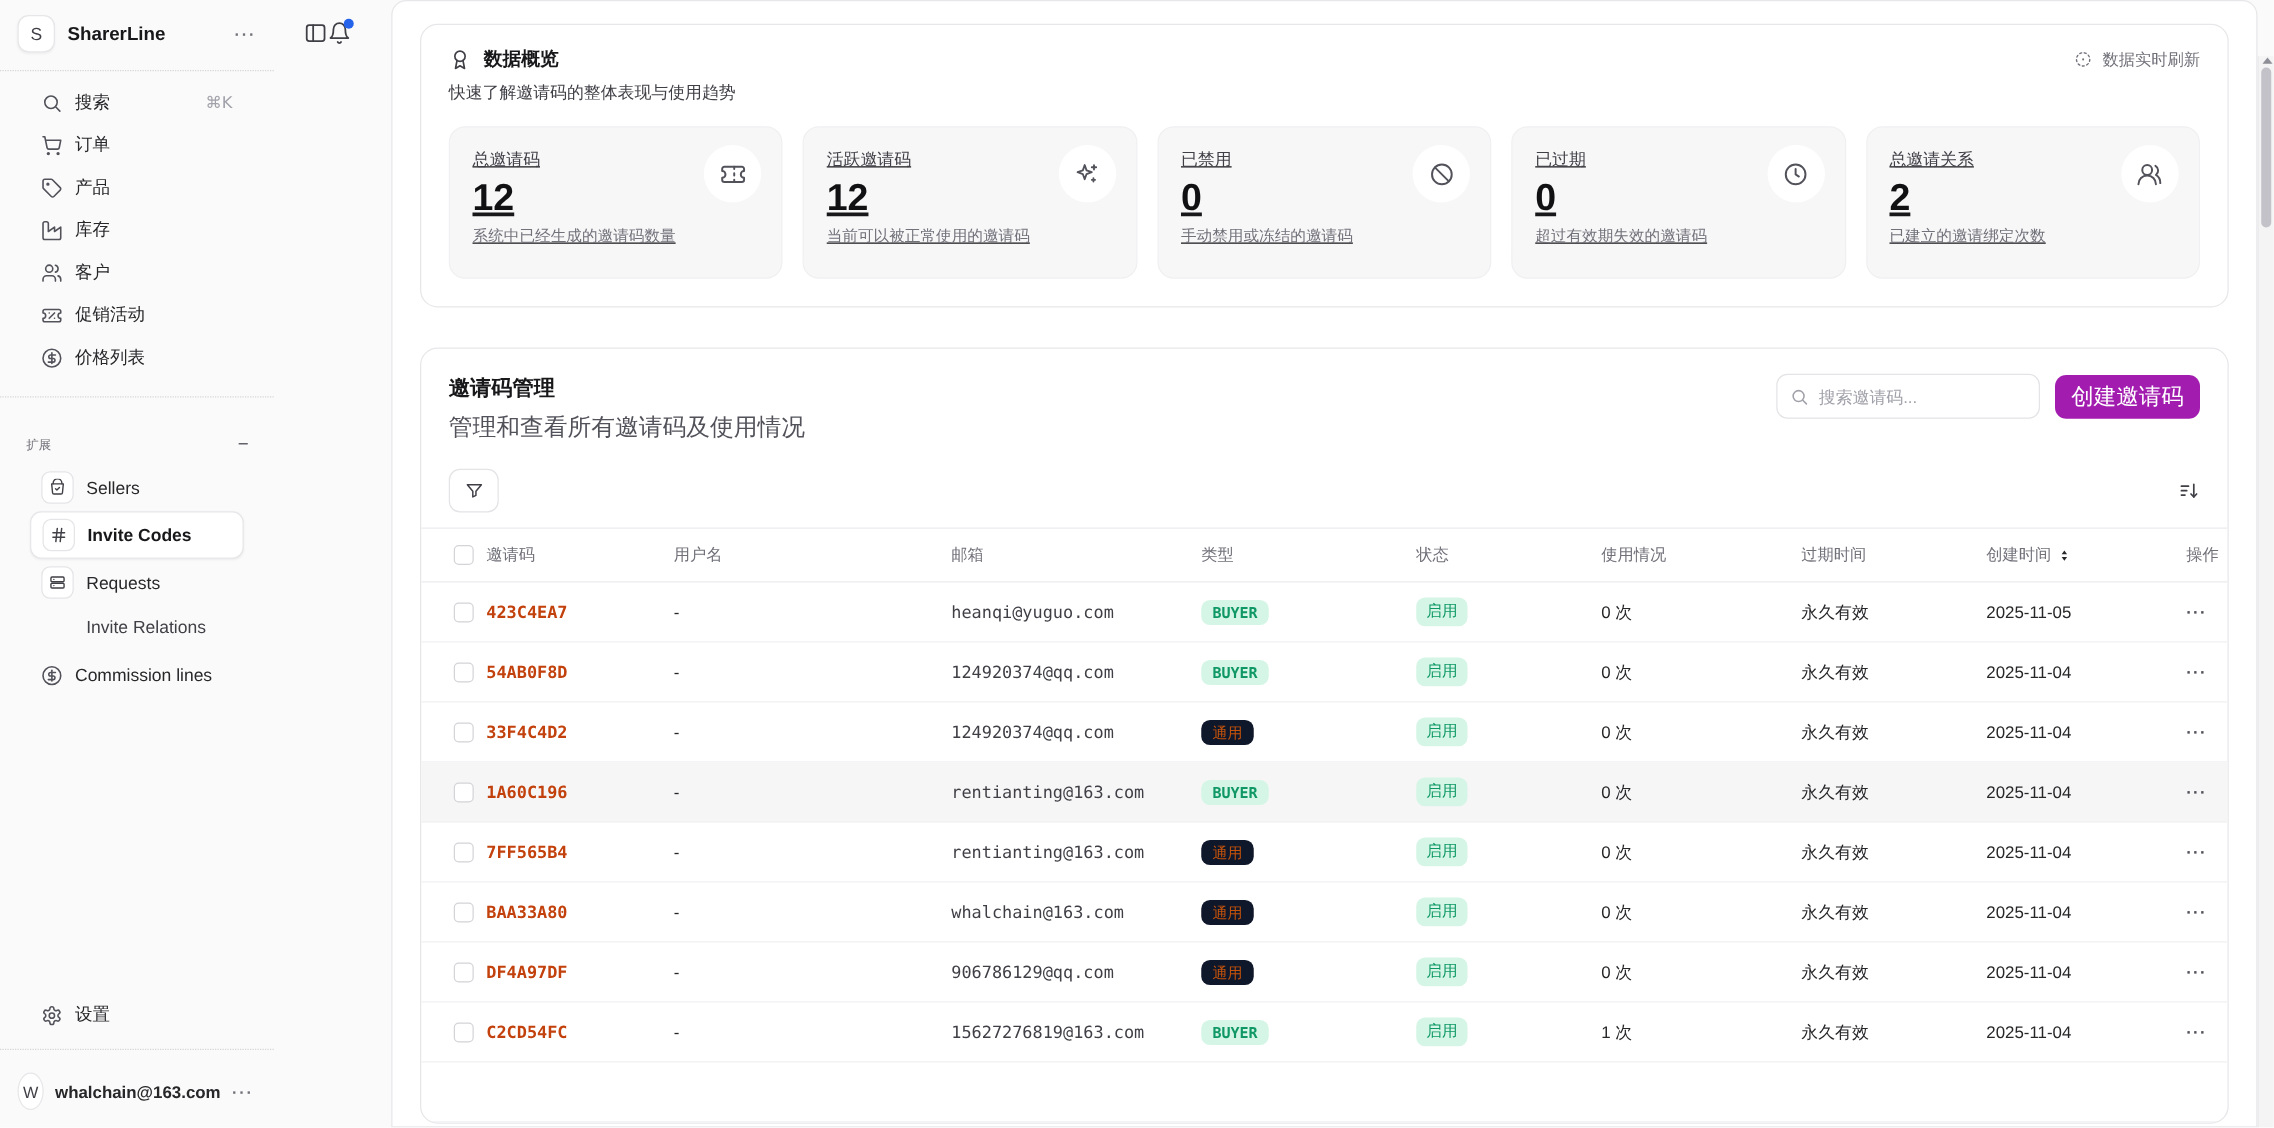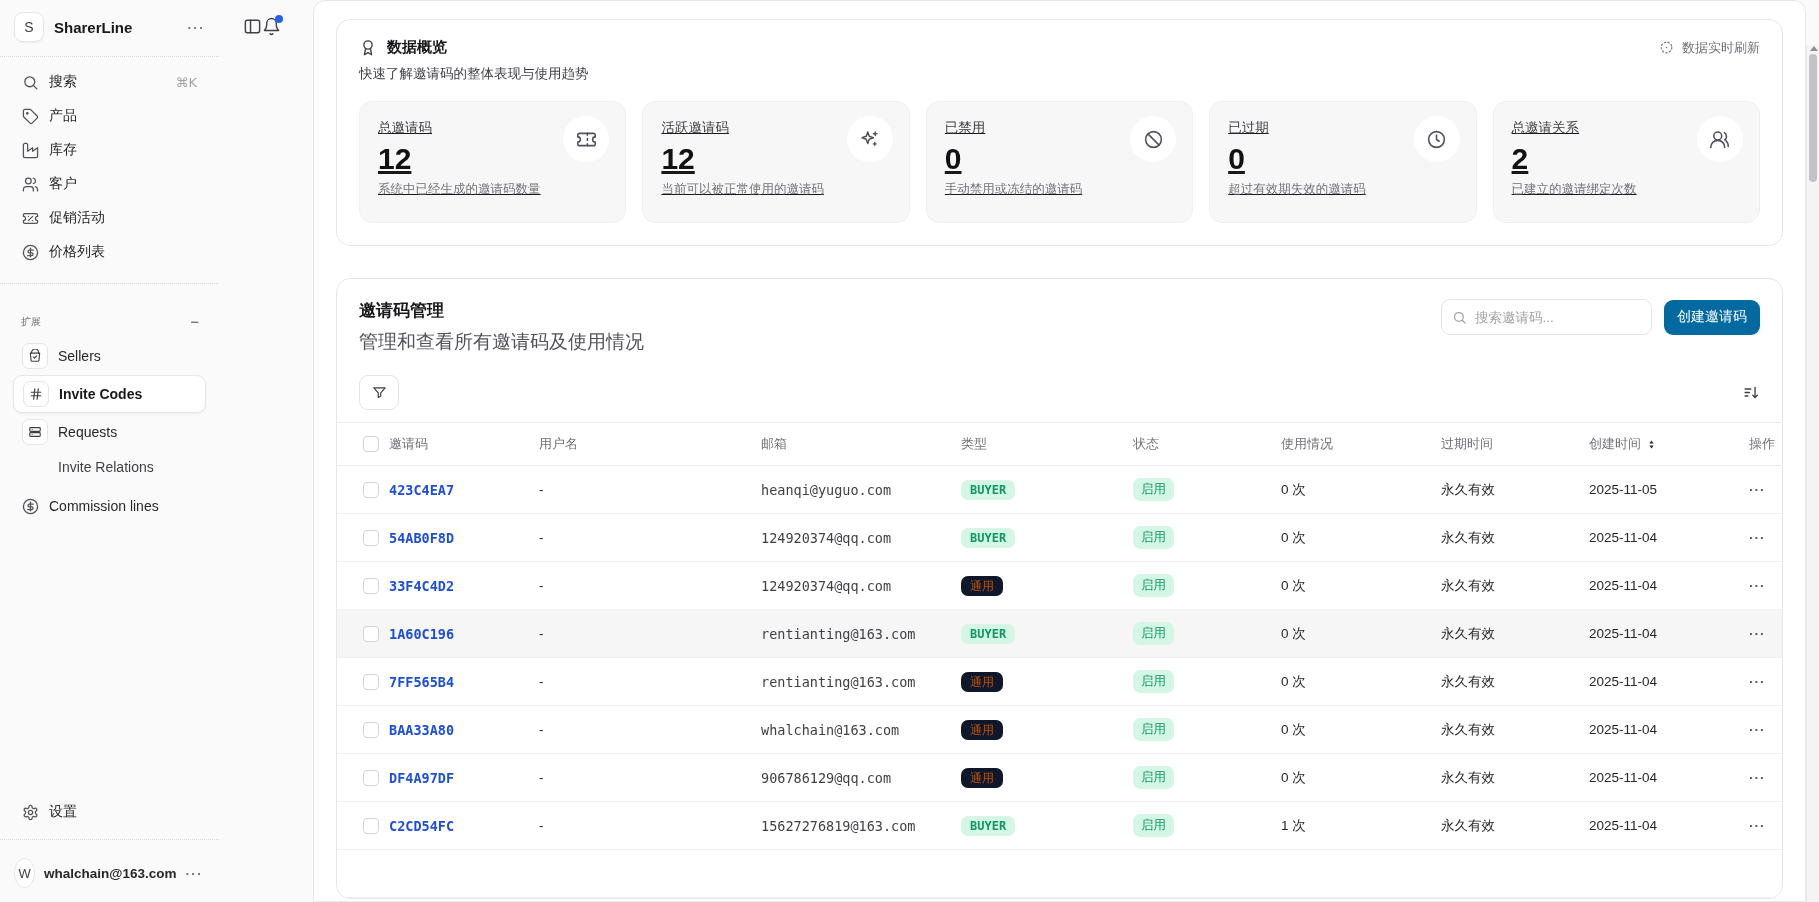--- a/index.html
+++ b/index.html
@@ -8,21 +8,21 @@
   svg { display:block; }
   .app { display:flex; width:100%; height:100%; position:relative; }
 
   
   .sidebar { width:219px; flex:0 0 219px; height:100%; display:flex; flex-direction:column; background:#fafafa; }
   .sb-header { display:flex; align-items:center; gap:10px; padding:12px 14px; }
   .logo-box { width:30px; height:30px; border-radius:9px; background:#fff; border:1px solid #e7e7ea; box-shadow:0 1px 2px rgba(0,0,0,.05); display:flex; align-items:center; justify-content:center; font-size:14px; color:#3f3f46; }
   .sb-title { font-weight:700; font-size:15px; flex:1; }
   .dots { color:#71717a; letter-spacing:1.5px; font-weight:700; font-size:13px; cursor:pointer; }
   .dotted-div { border-top:1px dotted #d6d6da; margin:2px 0 8px 0; }
-  .nav { padding:0 13px; }
+  .nav { padding:0 24px; }
   .nav-item { display:flex; align-items:center; gap:10px; height:34px; padding:0 9px; border-radius:8px; color:#3f3f46; cursor:pointer; }
   .nav-item .ni-icon { color:#52525b; display:flex; }
   .nav-item .ni-label { flex:1; font-size:14px; color:#27272a; }
   .shortcut { color:#a1a1aa; font-size:13px; font-family:"DejaVu Sans",sans-serif; }
   .section-head { display:flex; align-items:center; justify-content:space-between; margin:22px 20px 8px 21px; }
   .section-label { color:#71717a; font-size:10px; }
   .minus-btn { color:#52525b; font-size:15px; cursor:pointer; line-height:1; }
   .boxed-icon { width:26px; height:26px; border:1px solid #e5e5e8; background:#fff; border-radius:7px; display:flex; align-items:center; justify-content:center; color:#3f3f46; }
   .ext-item { height:38px; }
   .ext-item.active { background:#fff; border:1px solid #e7e7ea; box-shadow:0 1px 2px rgba(0,0,0,.06); border-radius:9px; }
@@ -58,34 +58,34 @@
 
   
   .invite-card { border:1px solid #e7e7ea; border-radius:14px; background:#fff; margin-top:32px; overflow:hidden; }
   .inv-head { display:flex; align-items:flex-start; justify-content:space-between; padding:20px 22px 16px 22px; }
   .inv-title { font-size:17px; font-weight:700; }
   .inv-sub { margin-top:7px; color:#52525b; font-size:19px; }
   .inv-actions { display:flex; align-items:center; gap:12px; }
   .search-box { display:flex; align-items:center; gap:8px; width:211px; height:36px; border:1px solid #e4e4e7; border-radius:9px; padding:0 10px; background:#fff; color:#a1a1aa; }
   .search-box input { border:none; outline:none; flex:1; font-size:13.5px; font-family:inherit; color:#27272a; background:transparent; width:100%; }
   .search-box input::placeholder { color:#a1a1aa; }
-  .primary-btn { height:35px; background:#0369a1; color:#fff; border:none; border-radius:9px; font-size:14px; padding:0 13px; cursor:pointer; font-family:inherit; }
+  .primary-btn { height:35px; background:#a21caf; color:#fff; border:none; border-radius:9px; font-size:18px; padding:0 13px; cursor:pointer; font-family:inherit; }
   .toolbar { display:flex; align-items:center; justify-content:space-between; padding:4px 22px 12px 22px; }
   .filter-btn { width:40px; height:35px; border:1px solid #e4e4e7; border-radius:9px; background:#fff; display:flex; align-items:center; justify-content:center; color:#3f3f46; cursor:pointer; }
   .sort-btn { color:#3f3f46; cursor:pointer; }
 
   .tgrid { display:grid; grid-template-columns:52px 150px 222px 200px 172px 148px 160px 148px 160px 1fr; align-items:center; }
   .thead { height:44px; border-top:1px solid #ececef; border-bottom:1px solid #ececef; color:#71717a; font-size:13px; }
   .th { display:flex; align-items:center; gap:4px; }
   .trow { height:48px; border-bottom:1px solid #f1f1f3; font-size:13.5px; color:#27272a; }
   .trow.hl { background:#f6f6f7; }
   .cell-check { display:flex; justify-content:flex-start; padding-left:26px; }
   .checkbox { width:16px; height:16px; border:1px solid #d4d4d8; border-radius:4px; background:#fff; cursor:pointer; }
   .mono { font-family:"DejaVu Sans Mono","Liberation Mono",monospace; }
-  .code-cell { font-weight:700; font-size:13.5px; color:#1d4ed8; }
+  .code-cell { font-weight:700; font-size:13.5px; color:#c2410c; }
   .email-cell { color:#3f3f46; font-size:13.5px; }
   .badge { display:inline-block; font-family:"DejaVu Sans Mono","Liberation Mono",monospace; font-size:12px; padding:4px 9px; border-radius:7px; line-height:1; }
   .t-buyer { background:#d5f6e6; color:#0f9866;font-weight:bold; }
   .t-general { background:#0f172a; color:#c2520c; }
   .status-badge { background:#d5f6e6; color:#0f9866; font-size:12.5px; padding:5px 8px; }
   .actions-cell { color:#52525b; font-weight:700; letter-spacing:1px; cursor:pointer; }
 
   
   .vscroll { position:absolute; right:0; top:45px; bottom:0; width:13px; background:#f4f4f5; border-left:1px solid #e9e9ec; }
   .vthumb { position:absolute; top:9px; left:2px; width:8px; height:128px; border-radius:5px; background:#c2c2c8; }
@@ -109,20 +109,30 @@
     <nav class="nav">
       <div class="nav-item">
         <span class="ni-icon">
             <svg width="17" height="17" viewBox="0 0 24 24" fill="none" stroke="currentColor" stroke-width="1.8" stroke-linecap="round">
               <circle cx="11" cy="11" r="7"></circle>
               <path d="M21 21l-4.3-4.3"></path>
             </svg>
           </span>
         <span class="ni-label">搜索</span>
         <span class="shortcut">⌘K</span>
+      </div>
+      <div class="nav-item">
+        <span class="ni-icon">
+            <svg width="17" height="17" viewBox="0 0 24 24" fill="none" stroke="currentColor" stroke-width="1.8" stroke-linecap="round" stroke-linejoin="round">
+              <circle cx="8" cy="21" r="1"></circle>
+              <circle cx="19" cy="21" r="1"></circle>
+              <path d="M2 2h2l2.6 12.4a2 2 0 0 0 2 1.6h9.7a2 2 0 0 0 2-1.6L22 6H5.1"></path>
+            </svg>
+          </span>
+        <span class="ni-label">订单</span>
       </div>
       <div class="nav-item">
         <span class="ni-icon">
             <svg width="17" height="17" viewBox="0 0 24 24" fill="none" stroke="currentColor" stroke-width="1.8" stroke-linecap="round" stroke-linejoin="round">
               <path d="M12.6 2.6a2 2 0 0 0-1.4-.6H4a2 2 0 0 0-2 2v7.2c0 .53.21 1.04.59 1.41l8.8 8.8a2 2 0 0 0 2.83 0l7.18-7.18a2 2 0 0 0 0-2.83z"></path>
               <circle cx="7.5" cy="7.5" r="1"></circle>
             </svg>
           </span>
         <span class="ni-label">产品</span>
       </div>

